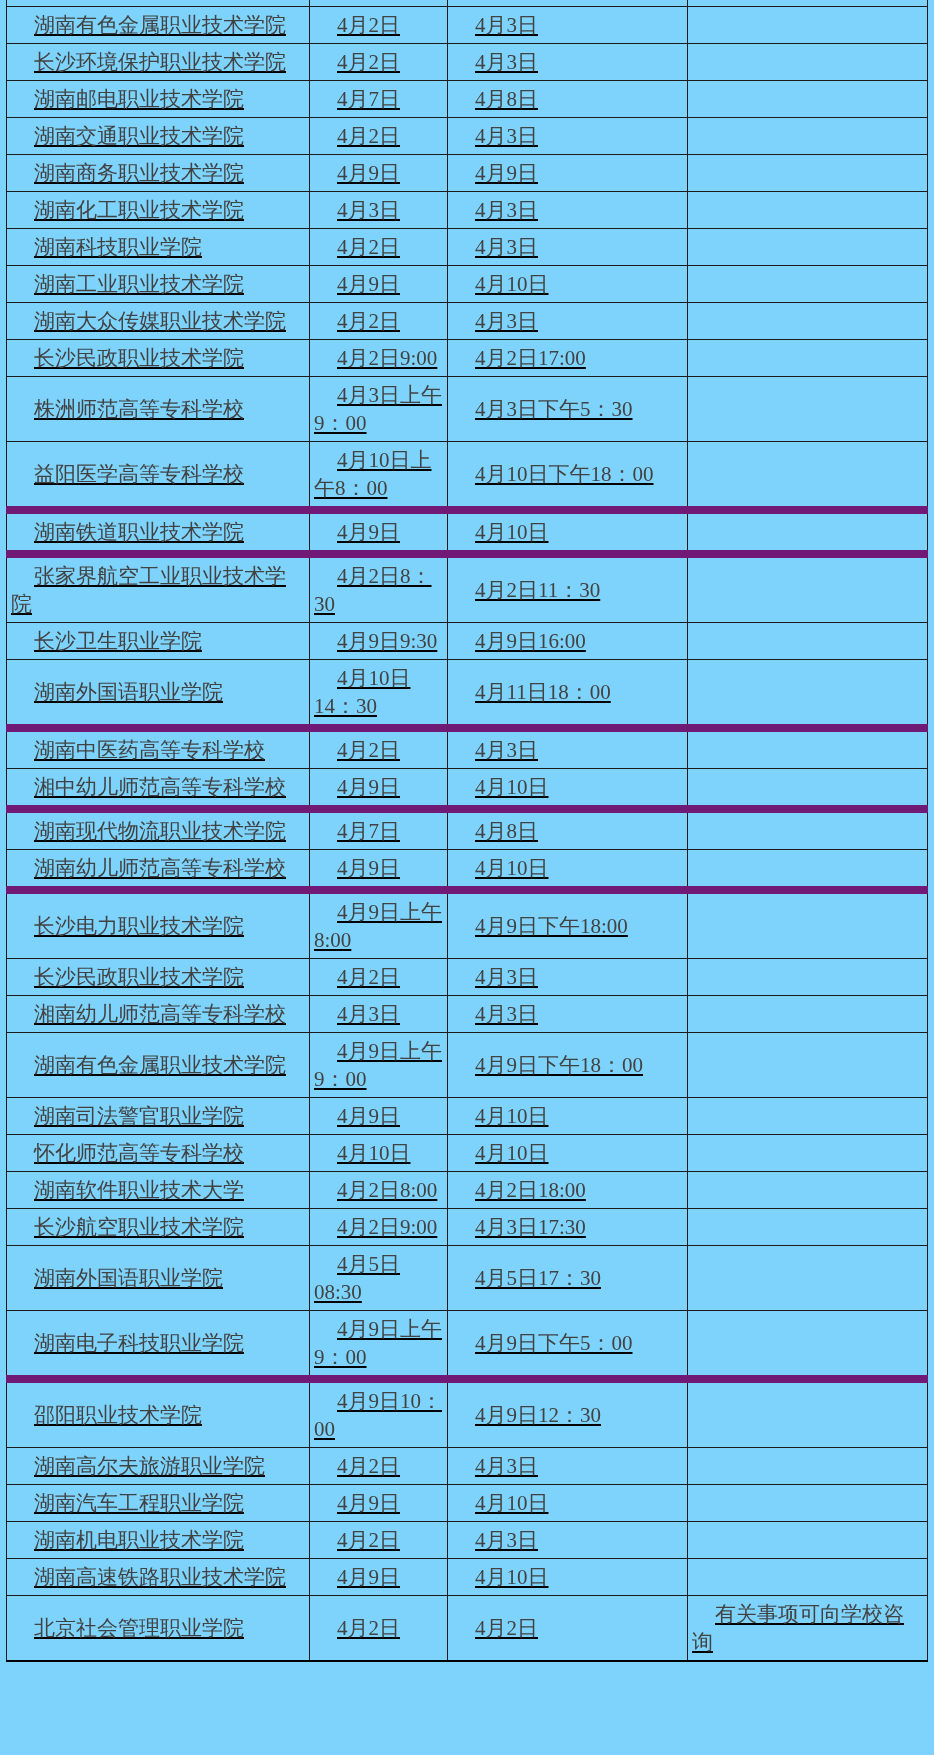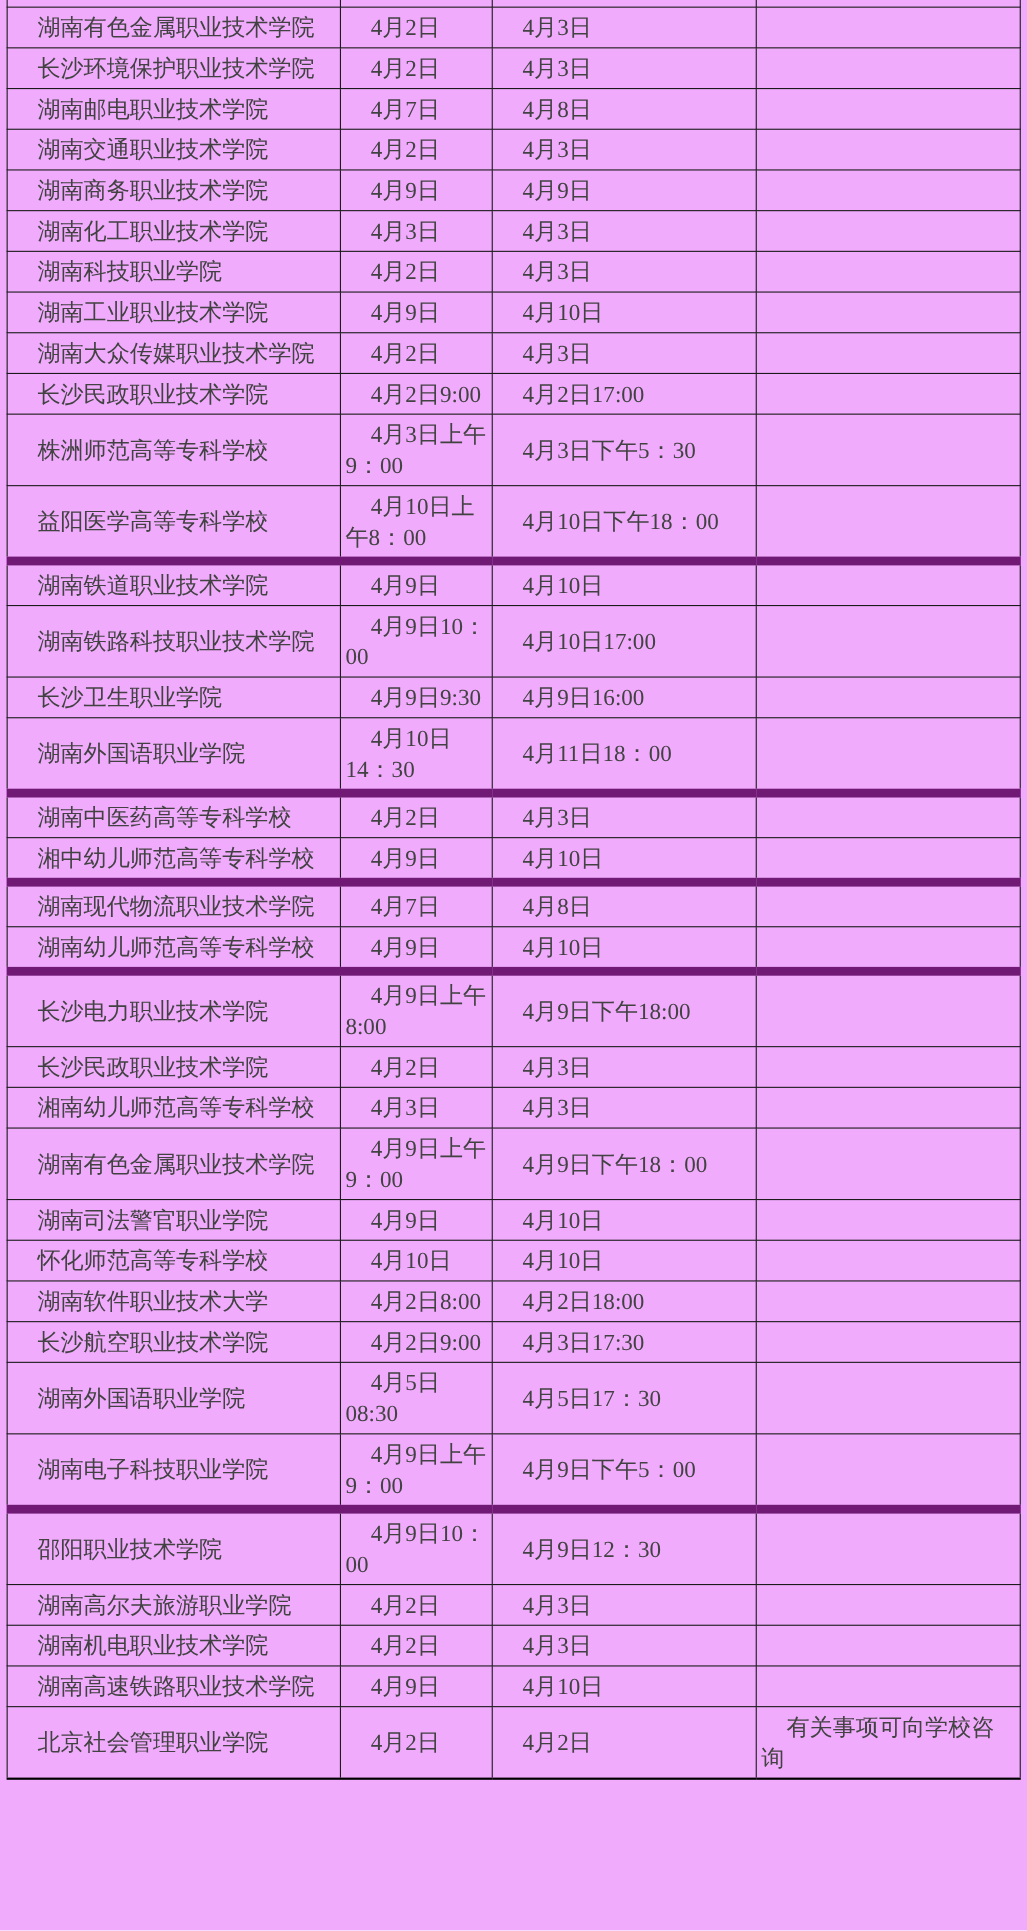--- a/index.html
+++ b/index.html
@@ -1,18 +1,18 @@
 <!DOCTYPE html>
 <html><head>
 <meta charset="utf-8">
 <style>
   html,body{margin:0;padding:0;background:#ffffff;}
   .page{
-    width:934px;height:1755px;background:#f0abfc;overflow:hidden;
-    box-sizing:border-box;padding-left:6px;
+    width:934px;height:1755px;background:#7dd3fc;overflow:hidden;
+    box-sizing:border-box;padding-left:6px;text-decoration:underline;
   }
   table.sched{
     border-collapse:collapse;table-layout:fixed;width:921px;
   }
   td{
     border:1px solid #1b1b1b;
     vertical-align:middle;
     padding:4px 4px;
     box-sizing:border-box;
     overflow:hidden;
@@ -223,281 +223,295 @@
     <td>
             <p class="cp">4月9日</p>
           </td>
     <td>
             <p class="cp">4月10日</p>
           </td>
     <td>
             <p class="cp"></p>
           </td>
   </tr>
-        <tr>
-    <td>
-            <p class="cp">湖南铁路科技职业技术学院</p>
+        <tr class="thick-top">
+    <td>
+            <p class="cp">张家界航空工业职业技术学院</p>
+          </td>
+    <td>
+            <p class="cp">4月2日8：30</p>
+          </td>
+    <td>
+            <p class="cp">4月2日11：30</p>
+          </td>
+    <td>
+            <p class="cp"></p>
+          </td>
+  </tr>
+        <tr>
+    <td>
+            <p class="cp">长沙卫生职业学院</p>
+          </td>
+    <td>
+            <p class="cp">4月9日9:30</p>
+          </td>
+    <td>
+            <p class="cp">4月9日16:00</p>
+          </td>
+    <td>
+            <p class="cp"></p>
+          </td>
+  </tr>
+        <tr>
+    <td>
+            <p class="cp">湖南外国语职业学院</p>
+          </td>
+    <td>
+            <p class="cp">4月10日14：30</p>
+          </td>
+    <td>
+            <p class="cp">4月11日18：00</p>
+          </td>
+    <td>
+            <p class="cp"></p>
+          </td>
+  </tr>
+        <tr class="thick-top">
+    <td>
+            <p class="cp">湖南中医药高等专科学校</p>
+          </td>
+    <td>
+            <p class="cp">4月2日</p>
+          </td>
+    <td>
+            <p class="cp">4月3日</p>
+          </td>
+    <td>
+            <p class="cp"></p>
+          </td>
+  </tr>
+        <tr>
+    <td>
+            <p class="cp">湘中幼儿师范高等专科学校</p>
+          </td>
+    <td>
+            <p class="cp">4月9日</p>
+          </td>
+    <td>
+            <p class="cp">4月10日</p>
+          </td>
+    <td>
+            <p class="cp"></p>
+          </td>
+  </tr>
+        <tr class="thick-top">
+    <td>
+            <p class="cp">湖南现代物流职业技术学院</p>
+          </td>
+    <td>
+            <p class="cp">4月7日</p>
+          </td>
+    <td>
+            <p class="cp">4月8日</p>
+          </td>
+    <td>
+            <p class="cp"></p>
+          </td>
+  </tr>
+        <tr>
+    <td>
+            <p class="cp">湖南幼儿师范高等专科学校</p>
+          </td>
+    <td>
+            <p class="cp">4月9日</p>
+          </td>
+    <td>
+            <p class="cp">4月10日</p>
+          </td>
+    <td>
+            <p class="cp"></p>
+          </td>
+  </tr>
+        <tr class="thick-top">
+    <td>
+            <p class="cp">长沙电力职业技术学院</p>
+          </td>
+    <td>
+            <p class="cp">4月9日上午8:00</p>
+          </td>
+    <td>
+            <p class="cp">4月9日下午18:00</p>
+          </td>
+    <td>
+            <p class="cp"></p>
+          </td>
+  </tr>
+        <tr>
+    <td>
+            <p class="cp">长沙民政职业技术学院</p>
+          </td>
+    <td>
+            <p class="cp">4月2日</p>
+          </td>
+    <td>
+            <p class="cp">4月3日</p>
+          </td>
+    <td>
+            <p class="cp"></p>
+          </td>
+  </tr>
+        <tr>
+    <td>
+            <p class="cp">湘南幼儿师范高等专科学校</p>
+          </td>
+    <td>
+            <p class="cp">4月3日</p>
+          </td>
+    <td>
+            <p class="cp">4月3日</p>
+          </td>
+    <td>
+            <p class="cp"></p>
+          </td>
+  </tr>
+        <tr>
+    <td>
+            <p class="cp">湖南有色金属职业技术学院</p>
+          </td>
+    <td>
+            <p class="cp">4月9日上午9：00</p>
+          </td>
+    <td>
+            <p class="cp">4月9日下午18：00</p>
+          </td>
+    <td>
+            <p class="cp"></p>
+          </td>
+  </tr>
+        <tr>
+    <td>
+            <p class="cp">湖南司法警官职业学院</p>
+          </td>
+    <td>
+            <p class="cp">4月9日</p>
+          </td>
+    <td>
+            <p class="cp">4月10日</p>
+          </td>
+    <td>
+            <p class="cp"></p>
+          </td>
+  </tr>
+        <tr>
+    <td>
+            <p class="cp">怀化师范高等专科学校</p>
+          </td>
+    <td>
+            <p class="cp">4月10日</p>
+          </td>
+    <td>
+            <p class="cp">4月10日</p>
+          </td>
+    <td>
+            <p class="cp"></p>
+          </td>
+  </tr>
+        <tr>
+    <td>
+            <p class="cp">湖南软件职业技术大学</p>
+          </td>
+    <td>
+            <p class="cp">4月2日8:00</p>
+          </td>
+    <td>
+            <p class="cp">4月2日18:00</p>
+          </td>
+    <td>
+            <p class="cp"></p>
+          </td>
+  </tr>
+        <tr>
+    <td>
+            <p class="cp">长沙航空职业技术学院</p>
+          </td>
+    <td>
+            <p class="cp">4月2日9:00</p>
+          </td>
+    <td>
+            <p class="cp">4月3日17:30</p>
+          </td>
+    <td>
+            <p class="cp"></p>
+          </td>
+  </tr>
+        <tr>
+    <td>
+            <p class="cp">湖南外国语职业学院</p>
+          </td>
+    <td>
+            <p class="cp">4月5日08:30</p>
+          </td>
+    <td>
+            <p class="cp">4月5日17：30</p>
+          </td>
+    <td>
+            <p class="cp"></p>
+          </td>
+  </tr>
+        <tr>
+    <td>
+            <p class="cp">湖南电子科技职业学院</p>
+          </td>
+    <td>
+            <p class="cp">4月9日上午9：00</p>
+          </td>
+    <td>
+            <p class="cp">4月9日下午5：00</p>
+          </td>
+    <td>
+            <p class="cp"></p>
+          </td>
+  </tr>
+        <tr class="thick-top">
+    <td>
+            <p class="cp">邵阳职业技术学院</p>
           </td>
     <td>
             <p class="cp">4月9日10：00</p>
           </td>
     <td>
-            <p class="cp">4月10日17:00</p>
-          </td>
-    <td>
-            <p class="cp"></p>
-          </td>
-  </tr>
-        <tr>
-    <td>
-            <p class="cp">长沙卫生职业学院</p>
-          </td>
-    <td>
-            <p class="cp">4月9日9:30</p>
-          </td>
-    <td>
-            <p class="cp">4月9日16:00</p>
-          </td>
-    <td>
-            <p class="cp"></p>
-          </td>
-  </tr>
-        <tr>
-    <td>
-            <p class="cp">湖南外国语职业学院</p>
-          </td>
-    <td>
-            <p class="cp">4月10日14：30</p>
-          </td>
-    <td>
-            <p class="cp">4月11日18：00</p>
-          </td>
-    <td>
-            <p class="cp"></p>
-          </td>
-  </tr>
-        <tr class="thick-top">
-    <td>
-            <p class="cp">湖南中医药高等专科学校</p>
-          </td>
-    <td>
-            <p class="cp">4月2日</p>
-          </td>
-    <td>
-            <p class="cp">4月3日</p>
-          </td>
-    <td>
-            <p class="cp"></p>
-          </td>
-  </tr>
-        <tr>
-    <td>
-            <p class="cp">湘中幼儿师范高等专科学校</p>
-          </td>
-    <td>
-            <p class="cp">4月9日</p>
-          </td>
-    <td>
-            <p class="cp">4月10日</p>
-          </td>
-    <td>
-            <p class="cp"></p>
-          </td>
-  </tr>
-        <tr class="thick-top">
-    <td>
-            <p class="cp">湖南现代物流职业技术学院</p>
-          </td>
-    <td>
-            <p class="cp">4月7日</p>
-          </td>
-    <td>
-            <p class="cp">4月8日</p>
-          </td>
-    <td>
-            <p class="cp"></p>
-          </td>
-  </tr>
-        <tr>
-    <td>
-            <p class="cp">湖南幼儿师范高等专科学校</p>
-          </td>
-    <td>
-            <p class="cp">4月9日</p>
-          </td>
-    <td>
-            <p class="cp">4月10日</p>
-          </td>
-    <td>
-            <p class="cp"></p>
-          </td>
-  </tr>
-        <tr class="thick-top">
-    <td>
-            <p class="cp">长沙电力职业技术学院</p>
-          </td>
-    <td>
-            <p class="cp">4月9日上午8:00</p>
-          </td>
-    <td>
-            <p class="cp">4月9日下午18:00</p>
-          </td>
-    <td>
-            <p class="cp"></p>
-          </td>
-  </tr>
-        <tr>
-    <td>
-            <p class="cp">长沙民政职业技术学院</p>
-          </td>
-    <td>
-            <p class="cp">4月2日</p>
-          </td>
-    <td>
-            <p class="cp">4月3日</p>
-          </td>
-    <td>
-            <p class="cp"></p>
-          </td>
-  </tr>
-        <tr>
-    <td>
-            <p class="cp">湘南幼儿师范高等专科学校</p>
-          </td>
-    <td>
-            <p class="cp">4月3日</p>
-          </td>
-    <td>
-            <p class="cp">4月3日</p>
-          </td>
-    <td>
-            <p class="cp"></p>
-          </td>
-  </tr>
-        <tr>
-    <td>
-            <p class="cp">湖南有色金属职业技术学院</p>
-          </td>
-    <td>
-            <p class="cp">4月9日上午9：00</p>
-          </td>
-    <td>
-            <p class="cp">4月9日下午18：00</p>
-          </td>
-    <td>
-            <p class="cp"></p>
-          </td>
-  </tr>
-        <tr>
-    <td>
-            <p class="cp">湖南司法警官职业学院</p>
-          </td>
-    <td>
-            <p class="cp">4月9日</p>
-          </td>
-    <td>
-            <p class="cp">4月10日</p>
-          </td>
-    <td>
-            <p class="cp"></p>
-          </td>
-  </tr>
-        <tr>
-    <td>
-            <p class="cp">怀化师范高等专科学校</p>
-          </td>
-    <td>
-            <p class="cp">4月10日</p>
-          </td>
-    <td>
-            <p class="cp">4月10日</p>
-          </td>
-    <td>
-            <p class="cp"></p>
-          </td>
-  </tr>
-        <tr>
-    <td>
-            <p class="cp">湖南软件职业技术大学</p>
-          </td>
-    <td>
-            <p class="cp">4月2日8:00</p>
-          </td>
-    <td>
-            <p class="cp">4月2日18:00</p>
-          </td>
-    <td>
-            <p class="cp"></p>
-          </td>
-  </tr>
-        <tr>
-    <td>
-            <p class="cp">长沙航空职业技术学院</p>
-          </td>
-    <td>
-            <p class="cp">4月2日9:00</p>
-          </td>
-    <td>
-            <p class="cp">4月3日17:30</p>
-          </td>
-    <td>
-            <p class="cp"></p>
-          </td>
-  </tr>
-        <tr>
-    <td>
-            <p class="cp">湖南外国语职业学院</p>
-          </td>
-    <td>
-            <p class="cp">4月5日08:30</p>
-          </td>
-    <td>
-            <p class="cp">4月5日17：30</p>
-          </td>
-    <td>
-            <p class="cp"></p>
-          </td>
-  </tr>
-        <tr>
-    <td>
-            <p class="cp">湖南电子科技职业学院</p>
-          </td>
-    <td>
-            <p class="cp">4月9日上午9：00</p>
-          </td>
-    <td>
-            <p class="cp">4月9日下午5：00</p>
-          </td>
-    <td>
-            <p class="cp"></p>
-          </td>
-  </tr>
-        <tr class="thick-top">
-    <td>
-            <p class="cp">邵阳职业技术学院</p>
-          </td>
-    <td>
-            <p class="cp">4月9日10：00</p>
-          </td>
-    <td>
             <p class="cp">4月9日12：30</p>
           </td>
     <td>
             <p class="cp"></p>
           </td>
   </tr>
         <tr>
     <td>
             <p class="cp">湖南高尔夫旅游职业学院</p>
           </td>
     <td>
             <p class="cp">4月2日</p>
           </td>
     <td>
             <p class="cp">4月3日</p>
+          </td>
+    <td>
+            <p class="cp"></p>
+          </td>
+  </tr>
+        <tr>
+    <td>
+            <p class="cp">湖南汽车工程职业学院</p>
+          </td>
+    <td>
+            <p class="cp">4月9日</p>
+          </td>
+    <td>
+            <p class="cp">4月10日</p>
           </td>
     <td>
             <p class="cp"></p>
           </td>
   </tr>
         <tr>
     <td>
             <p class="cp">湖南机电职业技术学院</p>
           </td>
     <td>

